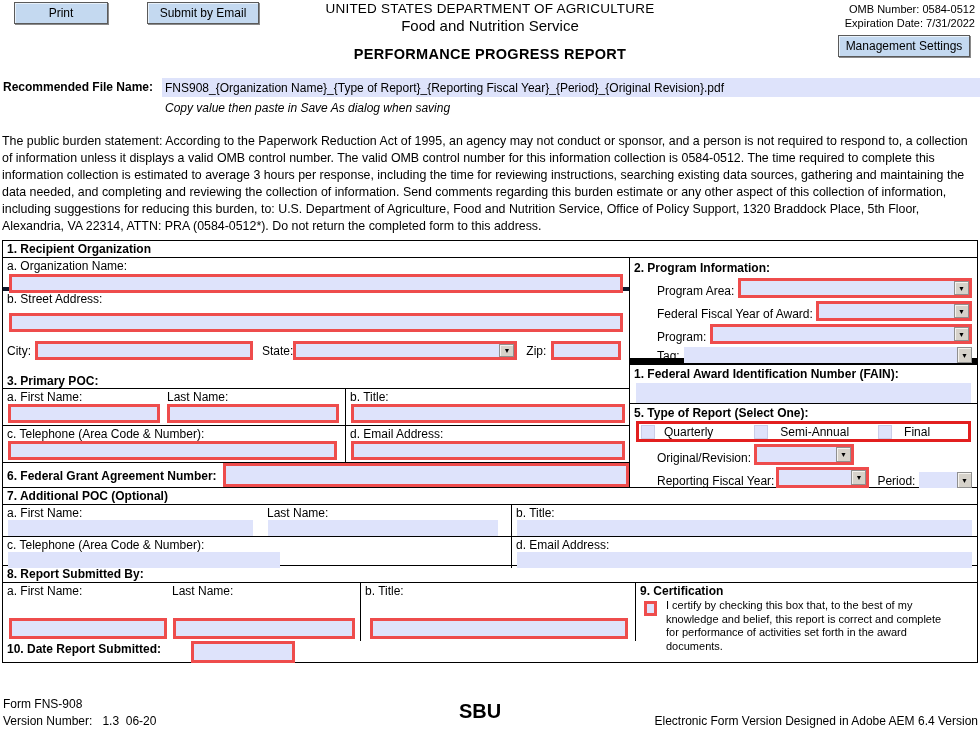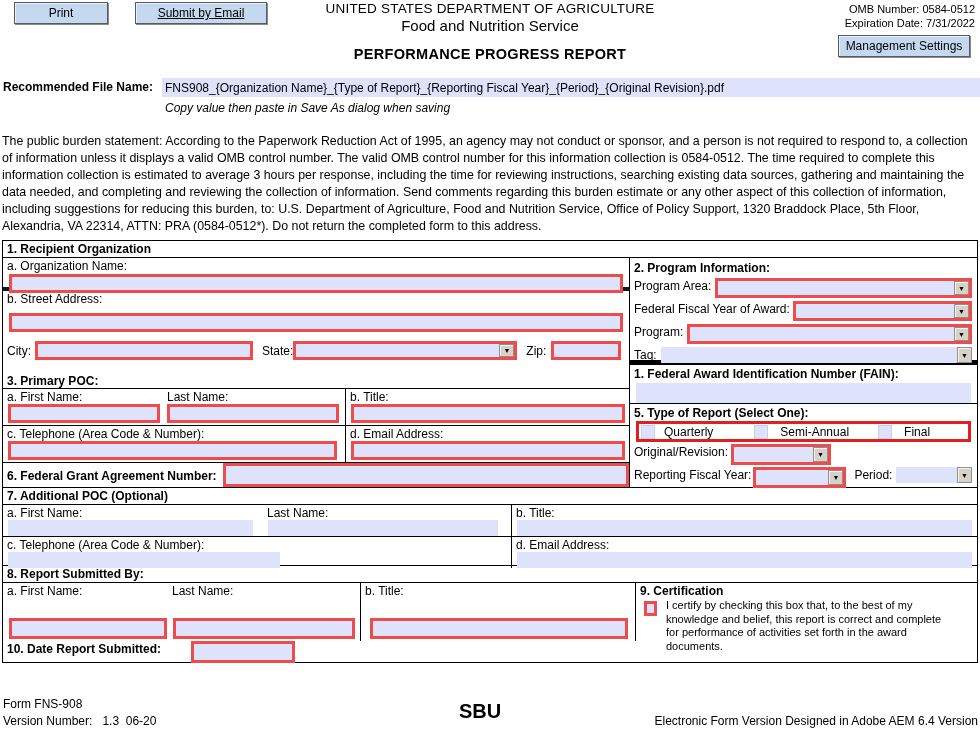--- a/index.html
+++ b/index.html
@@ -53,22 +53,22 @@
   .cszrow { display:flex; align-items:center; margin:9px 0 0 4px; }
   
   .s3grid { display:flex; flex-direction:column; }
   .s3row { display:flex; border-bottom:1px solid #000; }
   .s3cellA { width:343px; border-right:1px solid #000; padding-bottom:2px; }
   .s3cellB { flex:1; padding-bottom:2px; }
   .twolabels { display:flex; }
   .pairinp { display:flex; }
   .row6 { display:flex; align-items:center; flex:1; }
   
-  .s2row { display:flex; align-items:flex-start; margin-top:3px; padding-right:5px; }
-  .s2block { height:107px; border-bottom:5px solid #000000; }
+  .s2row { display:flex; align-items:flex-end; margin-top:3px; padding-right:5px;margin-left:23px; }
+  .s2block { height:107px; border-bottom:7px solid #000000; }
   .s4block { height:45px; border-bottom:1px solid #000; }
   .s5block { flex:1; }
   .typebox { border:3px solid #e21f1f; margin:1px 6px 0 6px; height:21px; display:flex; align-items:center; }
   .typeopt { display:flex; align-items:center; }
   
   .s7grid { display:flex; flex-direction:column; height:61px; border-bottom:1px solid #000; }
   .s7row { display:flex; flex:1; }
   .s7row.first { border-bottom:1px solid #000; }
   .s7cellA { width:509px; border-right:1px solid #000; }
   .s7cellB { flex:1; }
@@ -87,21 +87,21 @@
   .f-sbu { position:absolute; left:0; top:700px; width:960px; text-align:center; font-size:20px; font-weight:bold; }
   .f-right { position:absolute; right:2px; top:714px; font-size:12px; }
   .bold { font-weight:normal; }
 </style>
 </head>
 <body>
 
 <div class="page">
 
   <div class="btn" style="left:14px; top:2px; width:94px; height:22px;">Print</div>
-  <div class="btn" style="left:135px; top:2px; width:132px; height:22px;text-decoration:underline;">Submit by Email</div>
+  <div class="btn" style="left:147px; top:2px; width:112px; height:22px;">Submit by Email</div>
 
   <div class="hdr-center">
     <div class="hdr-line1">UNITED STATES DEPARTMENT OF AGRICULTURE</div>
     <div class="hdr-line2">Food and Nutrition Service</div>
   </div>
   <div class="form-title">PERFORMANCE PROGRESS REPORT</div>
 
   <div class="omb">
     <div>OMB Number: 0584-0512</div>
     <div>Expiration Date: 7/31/2022</div>

